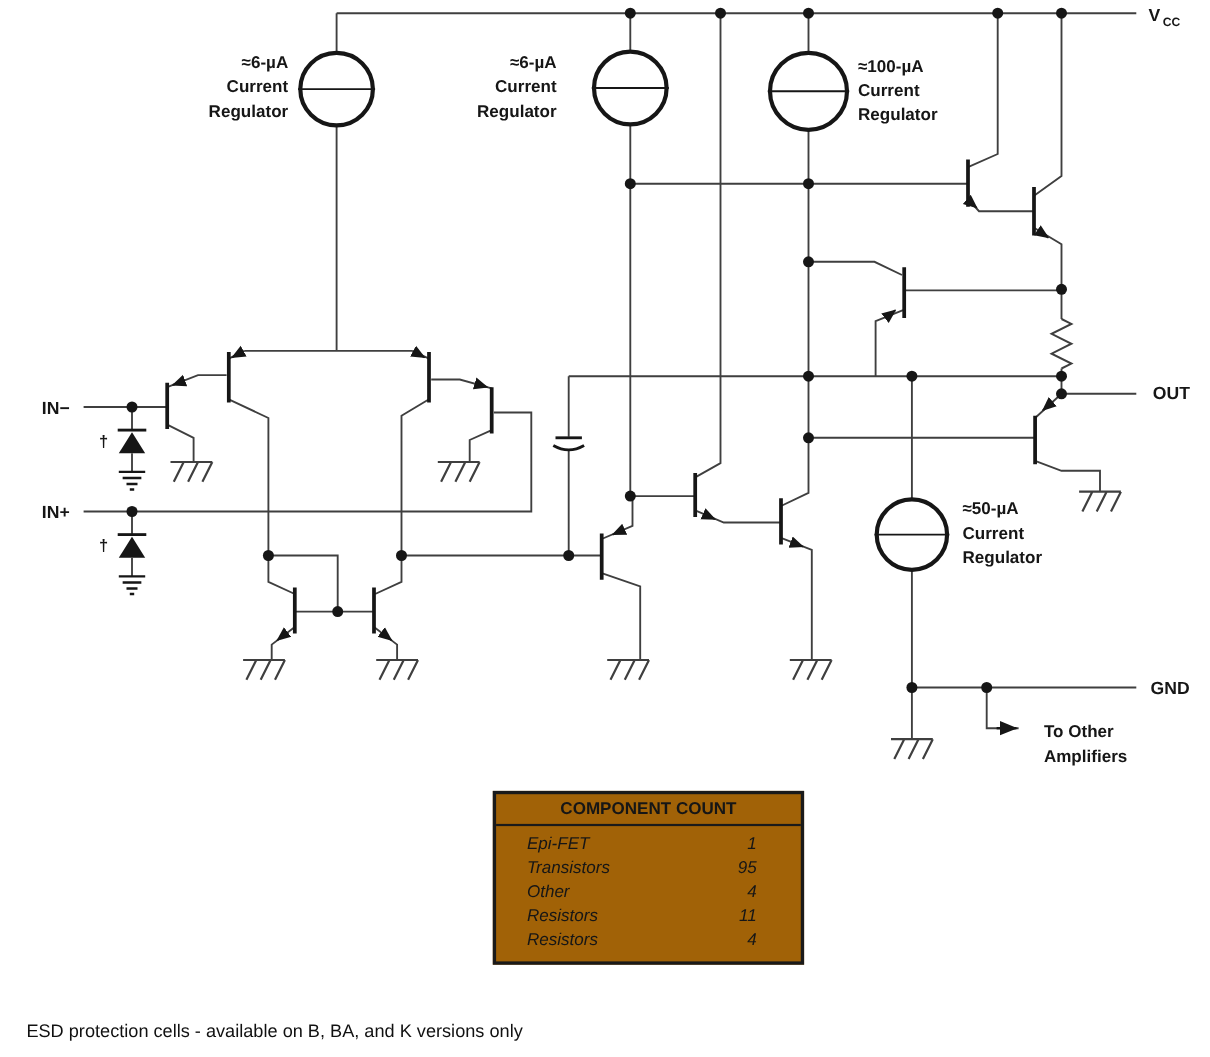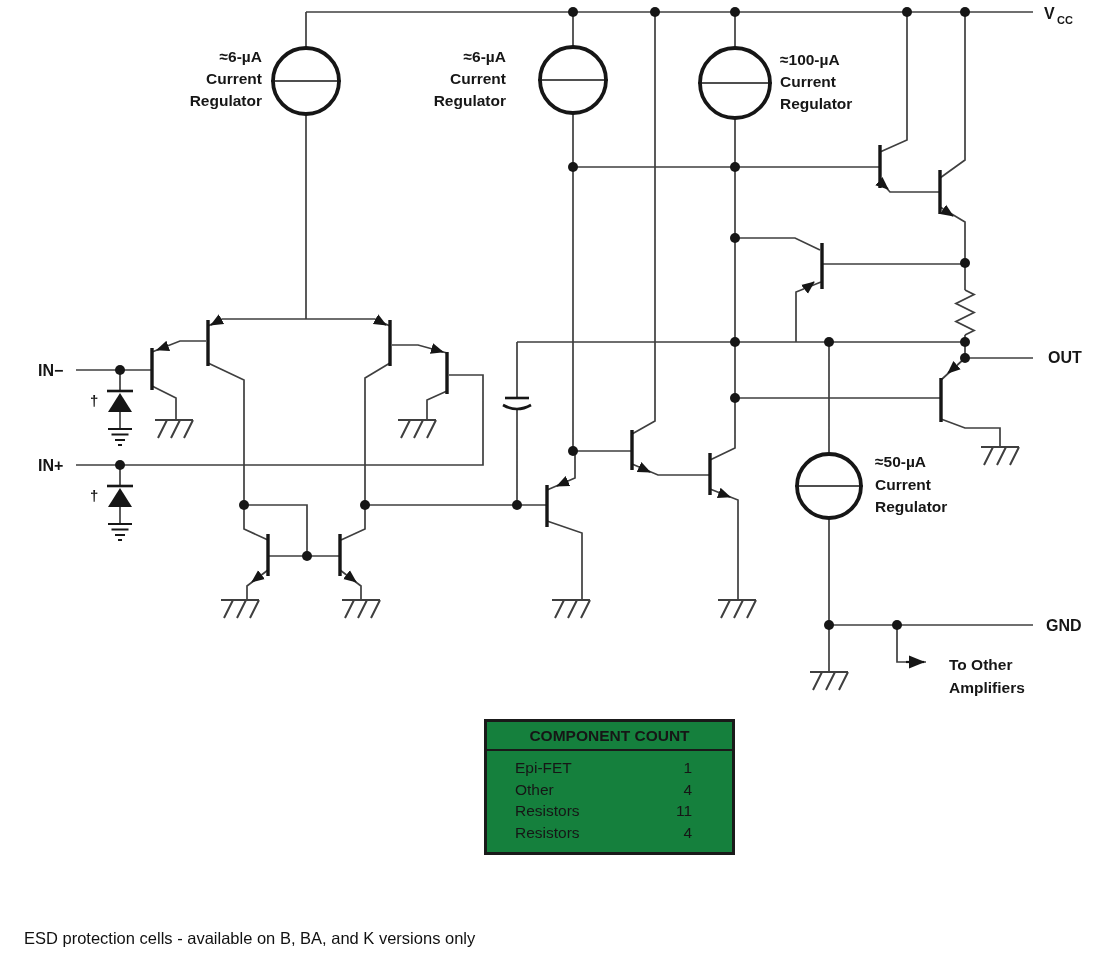--- a/index.html
+++ b/index.html
@@ -4,27 +4,27 @@
 <style>
   html,body{margin:0;padding:0;background:#fff;}
   .stage{position:relative;width:1100px;height:961px;background:#fff;overflow:hidden;
          font-family:"Liberation Sans",sans-serif;}
   .stage svg{position:absolute;left:0;top:0;}
   .slbl{font-family:"Liberation Sans",sans-serif;font-weight:bold;font-size:15.5px;fill:#161616;}
   .sport{font-family:"Liberation Sans",sans-serif;font-weight:bold;font-size:16px;fill:#161616;}
   .ssub{font-family:"Liberation Sans",sans-serif;font-weight:bold;font-size:11px;fill:#161616;}
   .sdag{font-family:"Liberation Sans",sans-serif;font-weight:bold;font-size:15px;fill:#161616;}
 
-  .comp-table{position:absolute;left:448px;top:719px;width:251px;box-sizing:border-box;
-              border:3px solid #1a1a1a;background:#15803d;color:#161616;margin-left:36px;}
+  .comp-table{position:absolute;left:448px;top:719px;width:283px;box-sizing:border-box;
+              border:3px solid #1a1a1a;background:#a16207;color:#161616;}
   .ct-header{border-bottom:2.5px solid #1a1a1a;text-align:center;padding:4px 0 3px;
              font-weight:bold;font-size:15.5px;line-height:20px;}
   .ct-body{padding:6px 0 8px;}
   .ct-row{display:flex;justify-content:space-between;align-items:baseline;
-          padding:0 40px 0 28px;font-size:15.5px;line-height:21.7px;}
+          padding:0 40px 0 28px;font-size:15.5px;line-height:21.7px;font-style:italic;}
   .ct-val{text-align:right;}
   .footer-note{position:absolute;left:24px;top:929px;font-size:16.5px;color:#111;}
 </style>
 </head>
 <body>
 
 <div class="stage">
 
   <svg width="1100" height="961" viewBox="0 0 1100 961">
     <defs>
@@ -215,20 +215,24 @@
   <div class="comp-table">
     <div class="ct-header">
       <div>COMPONENT COUNT</div>
     </div>
     <div class="ct-body">
       <div class="ct-row">
         <span>Epi-FET</span>
         <span class="ct-val">1</span>
       </div>
       <div class="ct-row">
+        <span>Transistors</span>
+        <span class="ct-val">95</span>
+      </div>
+      <div class="ct-row">
         <span>Other</span>
         <span class="ct-val">4</span>
       </div>
       <div class="ct-row">
         <span>Resistors</span>
         <span class="ct-val">11</span>
       </div>
       <div class="ct-row">
         <span>Resistors</span>
         <span class="ct-val">4</span>

